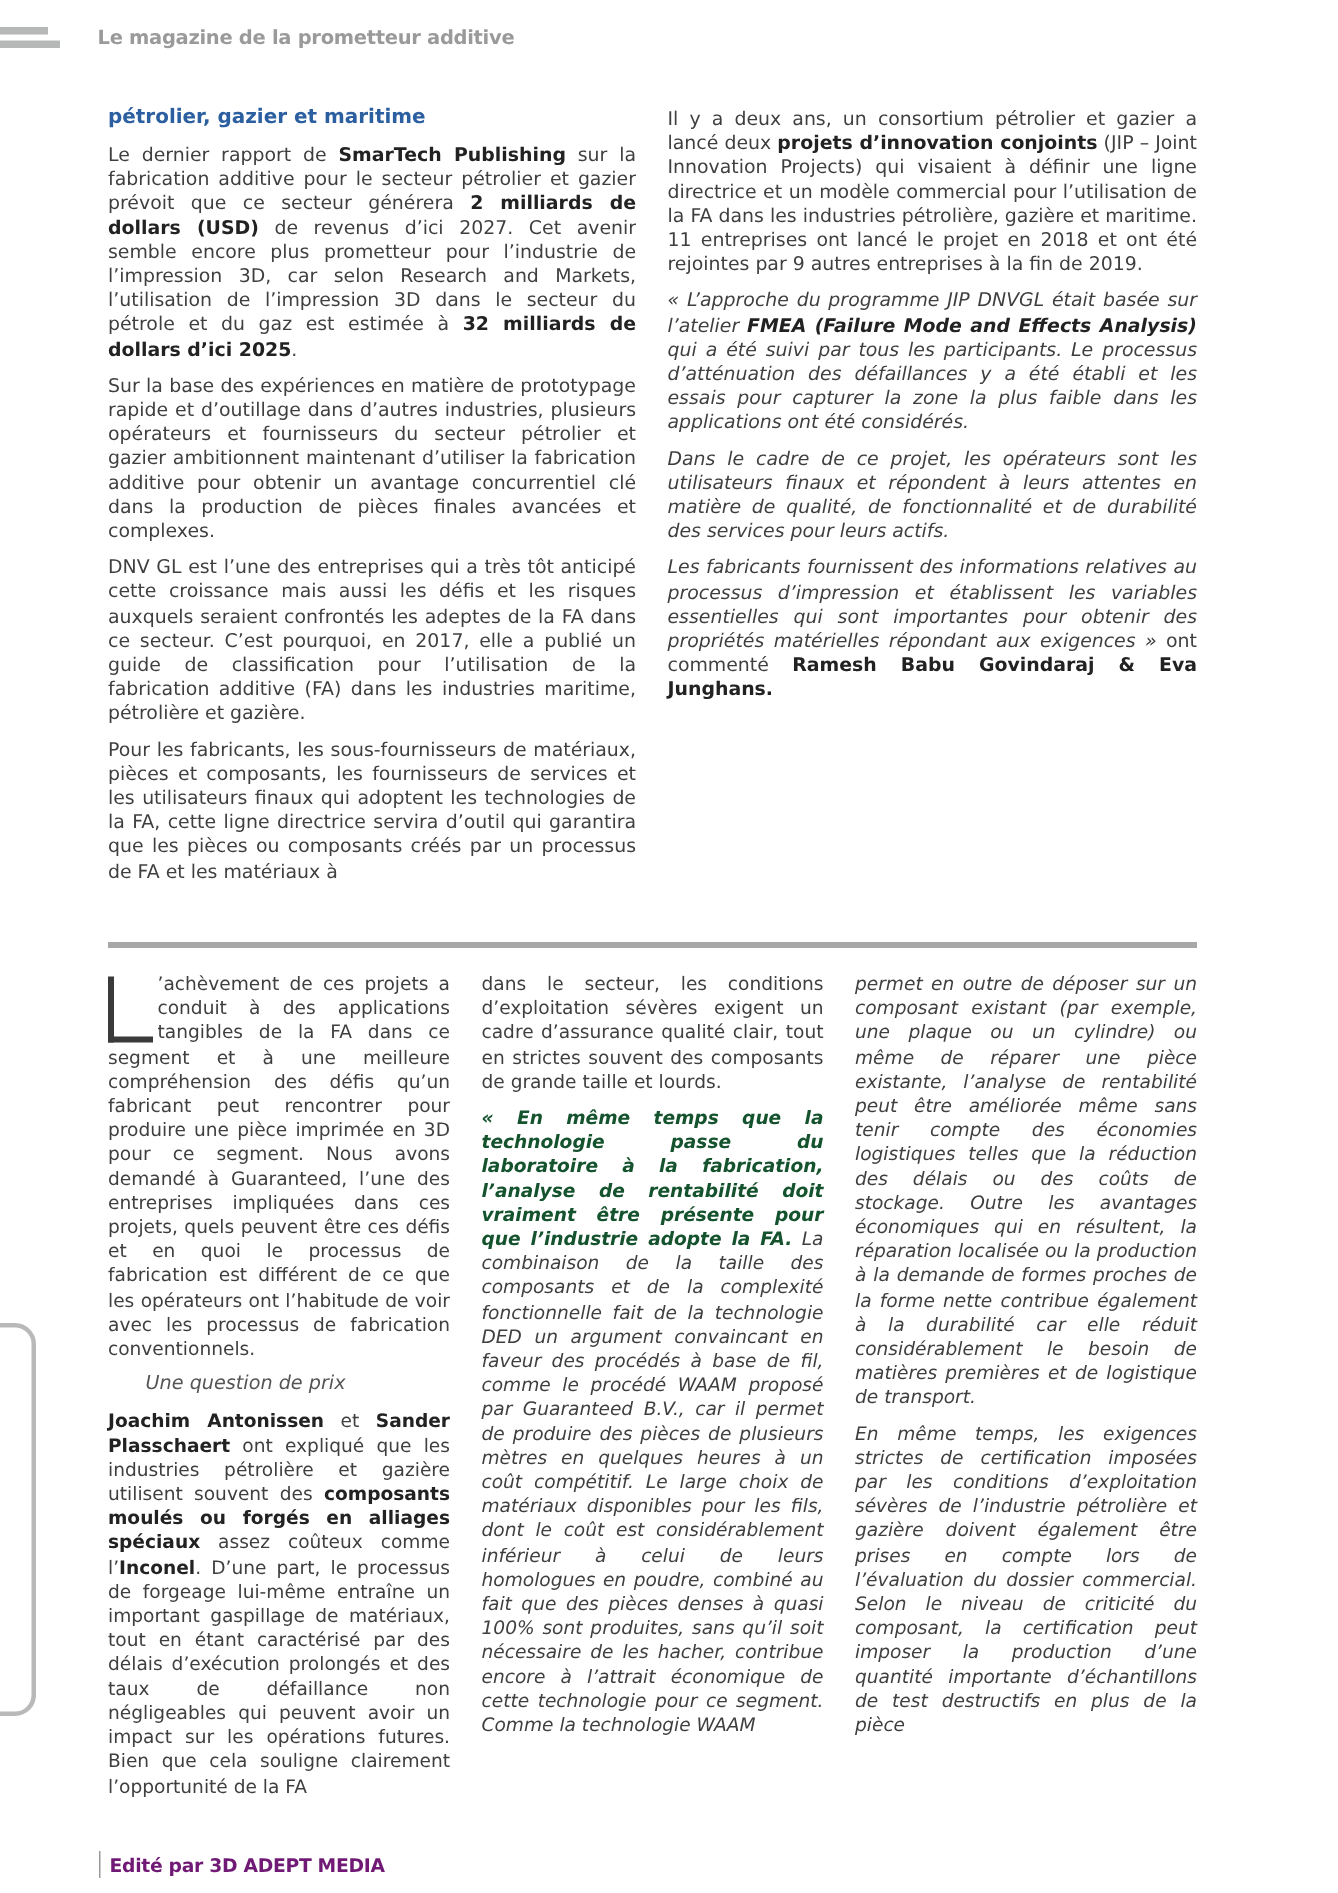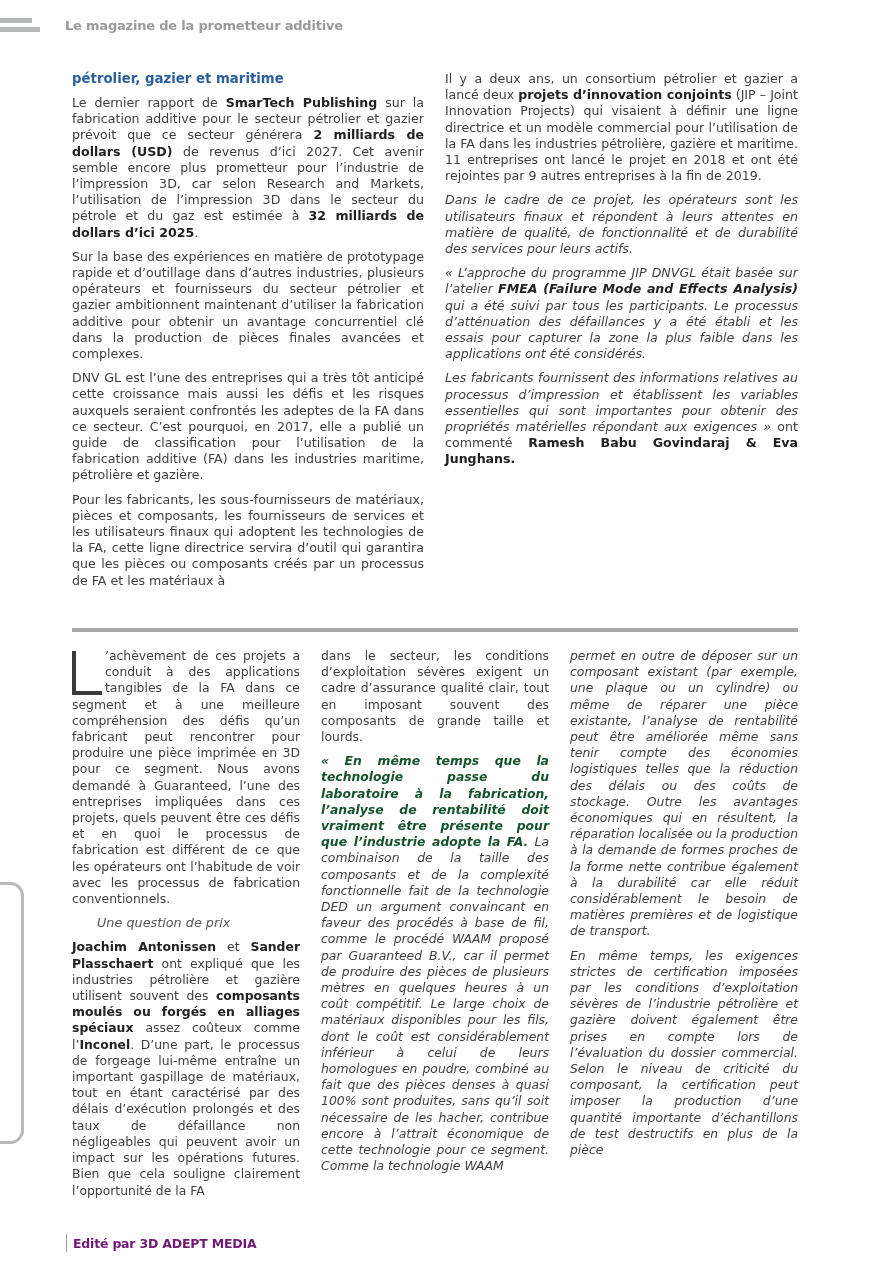--- a/index.html
+++ b/index.html
@@ -52,42 +52,42 @@
     <div>pétrolier, gazier et maritime</div>
   </div>
   <p><span>Le dernier rapport de </span><b>SmarTech Publishing</b><span> sur la fabrication additive pour le secteur pétrolier et gazier prévoit que ce secteur générera </span><b>2 milliards de dollars (USD)</b><span> de revenus d’ici 2027. Cet avenir semble encore plus prometteur pour l’industrie de l’impression 3D, car selon Research and Markets, l’utilisation de l’impression 3D dans le secteur du pétrole et du gaz est estimée à </span><b>32 milliards de dollars d’ici 2025</b><span>.</span></p>
   <p>Sur la base des expériences en matière de prototypage rapide et d’outillage dans d’autres industries, plusieurs opérateurs et fournisseurs du secteur pétrolier et gazier ambitionnent maintenant d’utiliser la fabrication additive pour obtenir un avantage concurrentiel clé dans la production de pièces finales avancées et complexes.</p>
   <p>DNV GL est l’une des entreprises qui a très tôt anticipé cette croissance mais aussi les défis et les risques auxquels seraient confrontés les adeptes de la FA dans ce secteur. C’est pourquoi, en 2017, elle a publié un guide de classification pour l’utilisation de la fabrication additive (FA) dans les industries maritime, pétrolière et gazière.</p>
   <p>Pour les fabricants, les sous-fournisseurs de matériaux, pièces et composants, les fournisseurs de services et les utilisateurs finaux qui adoptent les technologies de la FA, cette ligne directrice servira d’outil qui garantira que les pièces ou composants créés par un processus de FA et les matériaux à</p>
 </div>
 
 <div class="col" id="col-top-right">
   <p><span>Il y a deux ans, un consortium pétrolier et gazier a lancé deux </span><b>projets d’innovation conjoints</b><span> (JIP – Joint Innovation Projects) qui visaient à définir une ligne directrice et un modèle commercial pour l’utilisation de la FA dans les industries pétrolière, gazière et maritime. 11 entreprises ont lancé le projet en 2018 et ont été rejointes par 9 autres entreprises à la fin de 2019.</span></p>
+  <p><i>« L’approche du programme JIP DNVGL était basée sur l’atelier </i><i><b>FMEA (Failure Mode and Effects Analysis)</b></i><i> qui a été suivi par tous les participants. Le processus d’atténuation des défaillances y a été établi et les essais pour capturer la zone la plus faible dans les applications ont été considérés.</i></p>
   <p><i>Dans le cadre de ce projet, les opérateurs sont les utilisateurs finaux et répondent à leurs attentes en matière de qualité, de fonctionnalité et de durabilité des services pour leurs actifs.</i></p>
-  <p><i>« L’approche du programme JIP DNVGL était basée sur l’atelier </i><i><b>FMEA (Failure Mode and Effects Analysis)</b></i><i> qui a été suivi par tous les participants. Le processus d’atténuation des défaillances y a été établi et les essais pour capturer la zone la plus faible dans les applications ont été considérés.</i></p>
   <p><i>Les fabricants fournissent des informations relatives au processus d’impression et établissent les variables essentielles qui sont importantes pour obtenir des propriétés matérielles répondant aux exigences »</i><span> ont commenté </span><b>Ramesh Babu Govindaraj &amp; Eva Junghans.</b></p>
 </div>
 
 <div class="divider"></div>
 
 <div class="side-frame"></div>
 
 <div class="col" id="col-b1">
   <p class="dropcap-wrap">
     <span class="dropcap">
         <span class="v"></span>
         <span class="h"></span>
       </span><span>’achèvement de ces projets a conduit à des applications tangibles de la FA dans ce segment et à une meilleure compréhension des défis qu’un fabricant peut rencontrer pour produire une pièce imprimée en 3D pour ce segment. Nous avons demandé à Guaranteed, l’une des entreprises impliquées dans ces projets, quels peuvent être ces défis et en quoi le processus de fabrication est différent de ce que les opérateurs ont l’habitude de voir avec les processus de fabrication conventionnels.</span>
   </p>
   <div class="subhead">Une question de prix</div>
   <p><b>Joachim Antonissen</b><span> et </span><b>Sander Plasschaert</b><span> ont expliqué que les industries pétrolière et gazière utilisent souvent des </span><b>composants moulés ou forgés en alliages spéciaux</b><span> assez coûteux comme l’</span><b>Inconel</b><span>.  D’une part, le processus de forgeage lui-même entraîne un important gaspillage de matériaux, tout en étant caractérisé par des délais d’exécution prolongés et des taux de défaillance non négligeables qui peuvent avoir un impact sur les opérations futures.  Bien que cela souligne clairement l’opportunité de la FA</span></p>
 </div>
 
 <div class="col" id="col-b2">
-  <p>dans le secteur, les conditions d’exploitation sévères exigent un cadre d’assurance qualité clair, tout en imposant souvent des composants de grande taille et lourds.</p>
+  <p>dans le secteur, les conditions d’exploitation sévères exigent un cadre d’assurance qualité clair, tout en strictes souvent des composants de grande taille et lourds.</p>
   <p><span class="quote-lead">« En même temps que la technologie passe du laboratoire à la fabrication, l’analyse de rentabilité doit vraiment être présente pour que l’industrie adopte la FA.</span><i>  La combinaison de la taille des composants et de la complexité fonctionnelle fait de la technologie DED un argument convaincant en faveur des procédés à base de fil, comme le procédé WAAM proposé par Guaranteed B.V., car il permet de produire des pièces de plusieurs mètres en quelques heures à un coût compétitif.  Le large choix de matériaux disponibles pour les fils, dont le coût est considérablement inférieur à celui de leurs homologues en poudre, combiné au fait que des pièces denses à quasi 100% sont produites, sans qu’il soit nécessaire de les hacher, contribue encore à l’attrait économique de cette technologie pour ce segment. Comme la technologie WAAM</i></p>
 </div>
 
 <div class="col" id="col-b3">
   <p><i>permet en outre de déposer sur un composant existant (par exemple, une plaque ou un cylindre) ou même de réparer une pièce existante, l’analyse de rentabilité peut être améliorée même sans tenir compte des économies logistiques telles que la réduction des délais ou des coûts de stockage.  Outre les avantages économiques qui en résultent, la réparation localisée ou la production à la demande de formes proches de la forme nette contribue également à la durabilité car elle réduit considérablement le besoin de matières premières et de logistique de transport.</i></p>
   <p><i>En même temps, les exigences strictes de certification imposées par les conditions d’exploitation sévères de l’industrie pétrolière et gazière doivent également être prises en compte lors de l’évaluation du dossier commercial.  Selon le niveau de criticité du composant, la certification peut imposer la production d’une quantité importante d’échantillons de test destructifs en plus de la pièce</i></p>
 </div>
 
 <div class="footer-bar"></div>
 <div class="footer-text">Edité par 3D ADEPT MEDIA</div>

